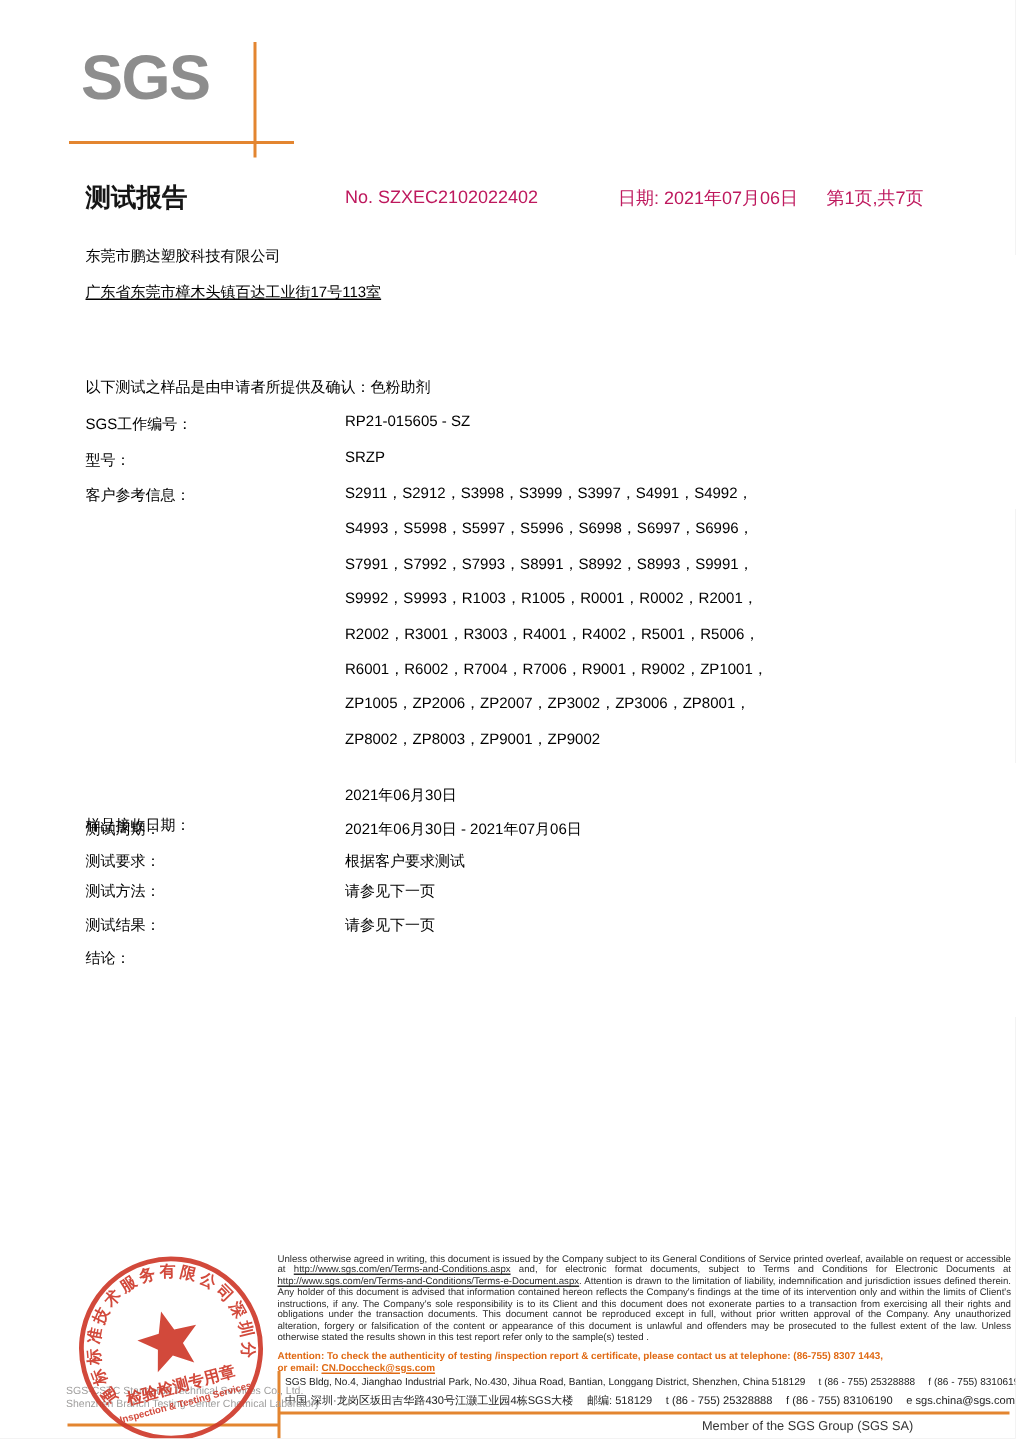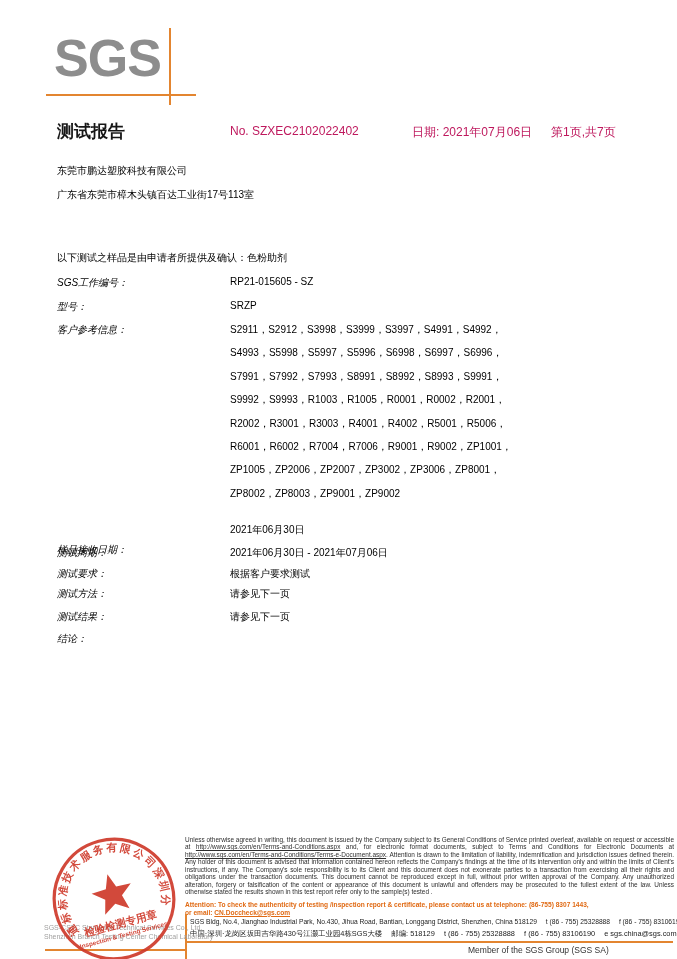--- a/index.html
+++ b/index.html
@@ -1,28 +1,28 @@
 <!DOCTYPE html>
 <html><head>
 <meta charset="utf-8">
 <style>
   html,body{margin:0;padding:0;background:#e9e9e9;}
   .page{position:relative;width:677px;height:959px;background:#ffffff;
         font-family:"Liberation Sans","DejaVu Sans",sans-serif;color:#1f1f1f;overflow:hidden;}
   .abs{position:absolute;}
   
-  .logo-text{position:absolute;left:54px;top:28px;font-size:52px;font-weight:bold;
+  .logo-text{position:absolute;left:54px;top:28px;font-size:42px;font-weight:bold;
              color:#8d8d8d;letter-spacing:-1px;font-family:"Liberation Sans",sans-serif;}
   .oline{background:#e38530;}
   
   .title{position:absolute;left:57px;top:120px;font-size:17px;font-weight:bold;color:#161616;}
   .hmeta{font-size:12px;color:#be185d;}
   
   .b{font-size:10px;color:#000000;}
-  .lbl{position:absolute;left:57px;font-style:italic;}
+  .lbl{position:absolute;left:57px;}
   .val{position:absolute;left:230px;}
   .reflines div{line-height:23.4px;white-space:nowrap;}
   .concl{width:432px;line-height:18.9px;text-align:justify;}
   
   .legal{position:absolute;left:185px;top:836px;width:489px;font-size:6.45px;line-height:7.45px;
          text-align:justify;color:#2e2e2e;}
   .legal .u{text-decoration:underline;}
   .attn{position:absolute;left:185px;top:901px;width:489px;font-size:6.6px;line-height:7.6px;
         color:#e06a14;font-weight:bold;}
   .attn .u{text-decoration:underline;}
@@ -43,21 +43,21 @@
     <div class="abs oline" style="left:46px;top:94px;width:150px;height:2px;"></div>
     <div class="abs oline" style="left:169px;top:28px;width:2px;height:77px;"></div>
   </div>
 
   <div class="title">测试报告</div>
   <div class="abs hmeta" style="left:230px;top:124px;">No. SZXEC2102022402</div>
   <div class="abs hmeta" style="left:412px;top:124px;">日期: 2021年07月06日</div>
   <div class="abs hmeta" style="left:551px;top:124px;">第1页,共7页</div>
 
   <div class="abs b" style="left:57px;top:164px;">东莞市鹏达塑胶科技有限公司</div>
-  <div class="abs b" style="left:57px;top:188px;">广东省东莞市樟木头镇百达工业街17号113室</div>
+  <div class="abs b" style="left:57px;top:188px;text-decoration:underline;">广东省东莞市樟木头镇百达工业街17号113室</div>
 
   <div class="abs b" style="left:57px;top:251px;">以下测试之样品是由申请者所提供及确认：色粉助剂</div>
 
   <div class="lbl b" style="top:276px;">SGS工作编号：</div>
   <div class="val b" style="top:276px;">RP21-015605 - SZ</div>
 
   <div class="lbl b" style="top:300px;">型号：</div>
   <div class="val b" style="top:300px;text-align:center;">SRZP</div>
 
   <div class="lbl b" style="top:323px;">客户参考信息：</div>

